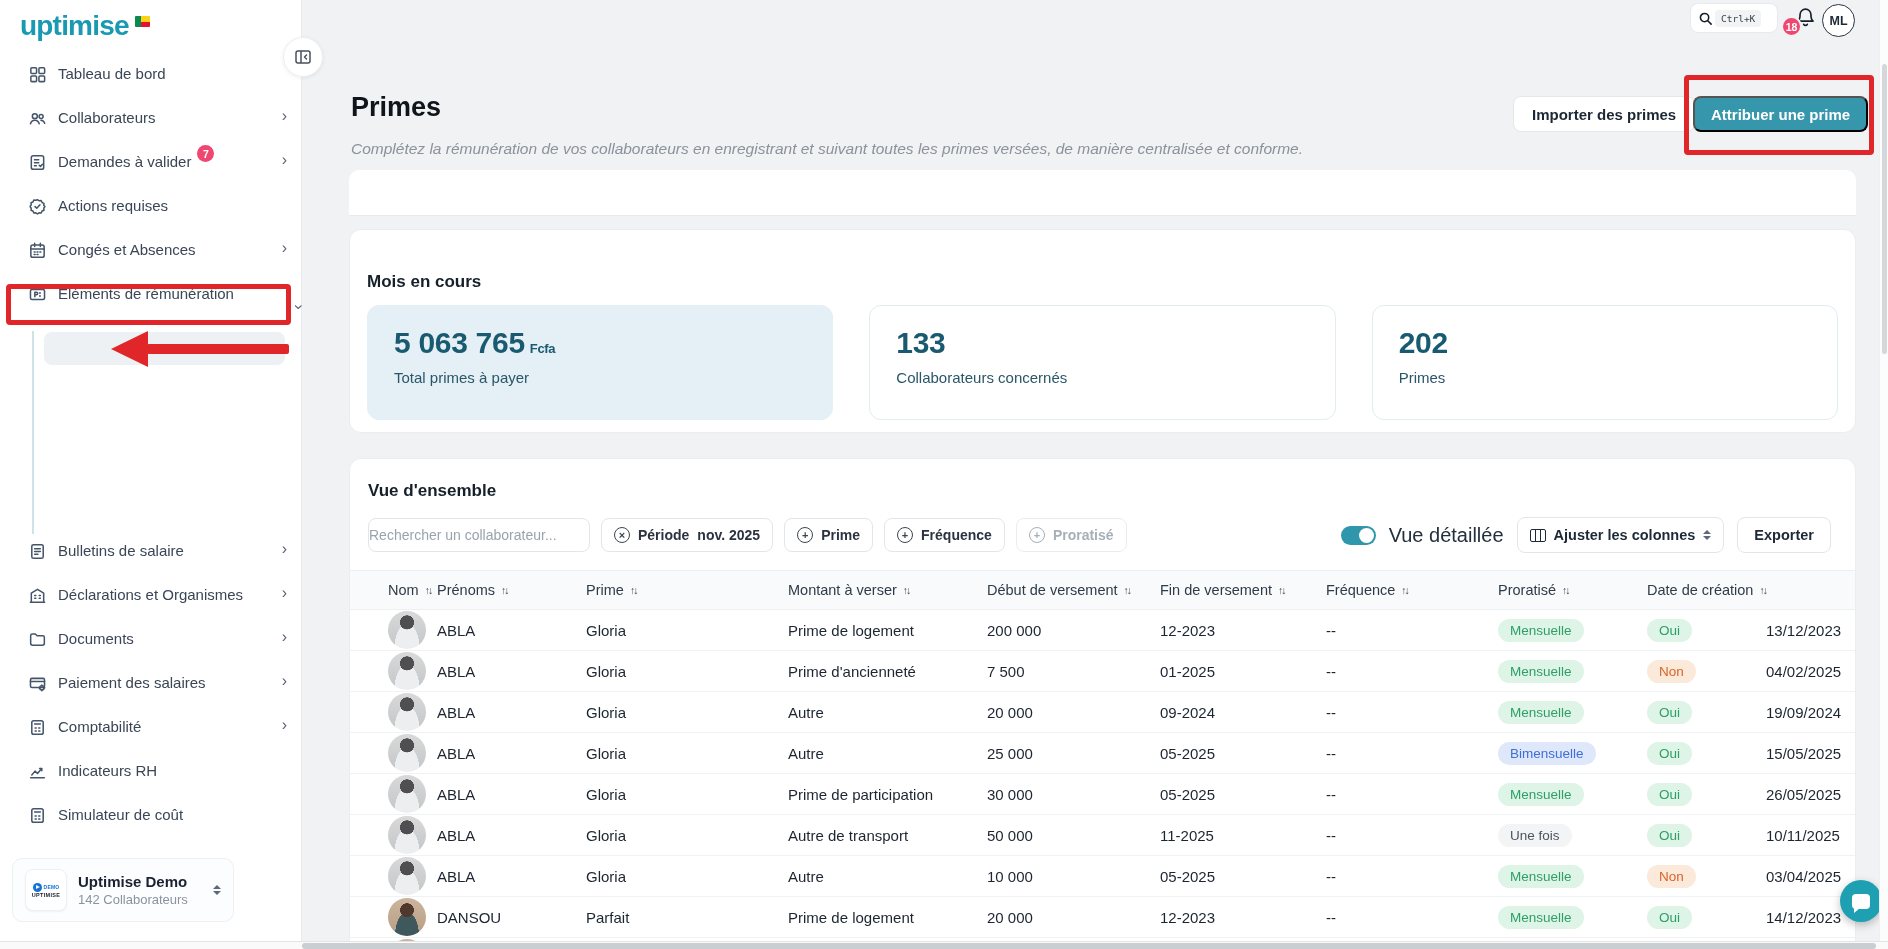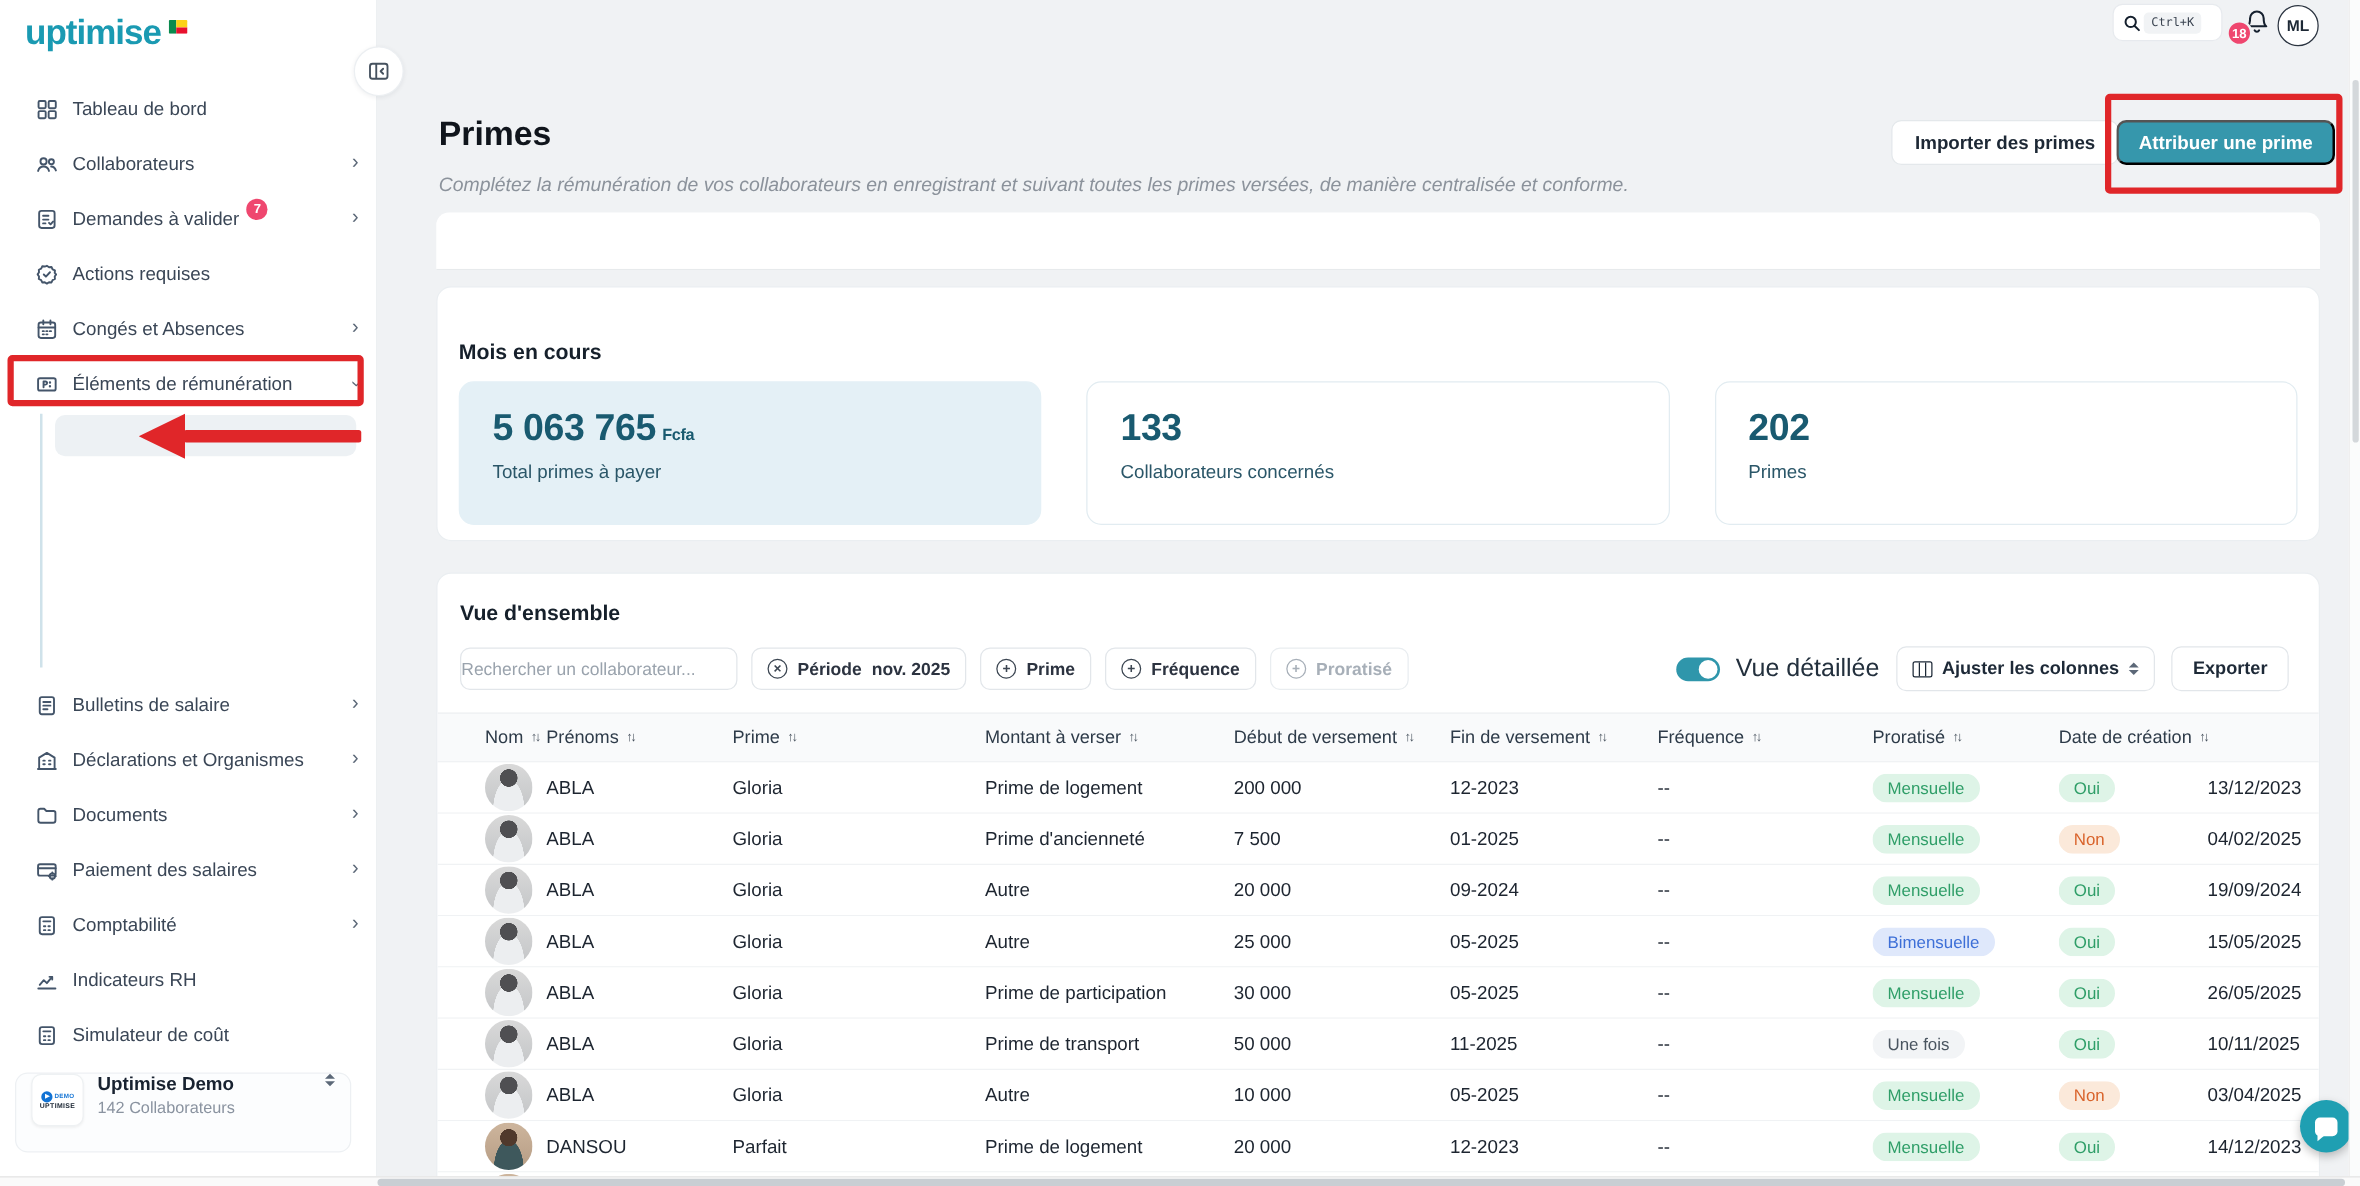--- a/index.html
+++ b/index.html
@@ -11,34 +11,34 @@
   .logo-row { position:absolute; left:20px; top:12px; display:flex; align-items:flex-start; }
   .logo-text { font-size:28px; font-weight:700; color:#1a9ab2; letter-spacing:-0.8px; line-height:1; }
   .logo-flag { width:15px; height:11px; margin:4px 0 0 6px; display:flex; border-radius:1px; overflow:hidden; }
   .logo-flag .g { width:40%; background:#0a8a4e; }
   .logo-flag .yr { width:60%; display:flex; flex-direction:column; }
   .logo-flag .y { flex:1; background:#fcd116; }
   .logo-flag .r { flex:1; background:#e8112d; }
   .collapse-btn { position:absolute; left:283px; top:37px; width:40px; height:40px; border-radius:50%; background:#fff; border:1px solid #eceff2; box-shadow:0 1px 4px rgba(20,30,40,.07); z-index:6; display:flex; align-items:center; justify-content:center; cursor:pointer; }
 
   .nav { position:absolute; left:0; top:65px; right:0; }
-  .nav-item { height:44px; display:flex; align-items:center; padding:0 14px 0 28px; cursor:pointer; }
+  .nav-item { height:44px; display:flex; padding:0 14px 0 28px; cursor:pointer; }
   .nav-icon { width:19px; height:19px; flex:0 0 19px; display:flex; }
   .nav-icon svg { width:19px; height:19px; }
   .nav-label { margin-left:11px; font-size:15px; font-weight:500; color:#3a4656; white-space:nowrap; }
   .nav-badge { margin-left:6px; transform:translateY(-8px); min-width:17px; height:17px; border-radius:9px; background:#ef476f; color:#fff; font-size:10.5px; font-weight:700; display:flex; align-items:center; justify-content:center; padding:0 4px; }
   .nav-chevron { margin-left:auto; font-size:16px; color:#5c6878; line-height:1; transform:translateY(-1px); }
   .nav-chevron.down { transform:rotate(90deg); }
 
   .submenu { position:relative; padding:2px 0 6px 0; }
   .submenu::before { content:""; position:absolute; left:32px; top:2px; bottom:8px; width:1.5px; background:#cfe2ea; }
   .sub-item { margin:1px 16px 1px 44px; height:33px; border-radius:8px; display:flex; align-items:center; padding-left:12px; font-size:15px; color:#3f4c5c; cursor:pointer; white-space:nowrap; }
   .sub-item.active { background:#edf1f4; color:#2d6375; font-weight:500; }
 
-  .company-card { position:absolute; left:12px; top:858px; width:269px; height:64px; background:#fcfdfe; border:1px solid #edf0f3; border-radius:10px; display:flex; padding:0 12px; cursor:pointer; }
+  .company-card { position:absolute; left:12px; top:858px; width:222px; height:64px; background:#fcfdfe; border:1px solid #edf0f3; border-radius:10px; display:flex; align-items:center; padding:0 12px; cursor:pointer; }
   .company-logo { width:42px; height:42px; background:#fff; border:1px solid #eef1f3; border-radius:8px; display:flex; flex-direction:column; align-items:center; justify-content:center; box-shadow:0 1px 2px rgba(0,0,0,.05); }
   .cl-row { display:flex; align-items:center; gap:2px; }
   .cl-play { width:9px; height:9px; border-radius:50%; background:#1273d4; position:relative; }
   .cl-play::after { content:""; position:absolute; left:3.2px; top:2.4px; border-left:4px solid #fff; border-top:2.2px solid transparent; border-bottom:2.2px solid transparent; }
   .cl-t1 { font-size:5px; font-weight:700; color:#1273d4; letter-spacing:.2px; }
   .cl-t2 { font-size:5.5px; font-weight:800; color:#15202e; letter-spacing:.3px; }
   .company-meta { margin-left:11px; }
   .company-name { font-size:15px; font-weight:700; color:#182230; }
   .company-sub { font-size:13px; color:#8a93a0; margin-top:2px; }
   .company-chevrons { margin-left:auto; color:#7b8592; }
@@ -533,21 +533,21 @@
     <div class="td"><span class="badge badge-freq b-green">Mensuelle</span></div>
     <div class="td"><span class="badge badge-pro b-green">Oui</span></div>
     <div class="td">26/05/2025</div>
   </div>
         <div class="grid-row trow">
     <div class="td">
             <span class="avatar-cell av-abla" style="display:block"></span>
           </div>
     <div class="td">ABLA</div>
     <div class="td">Gloria</div>
-    <div class="td">Prime de transport</div>
+    <div class="td">Autre de transport</div>
     <div class="td">50 000</div>
     <div class="td">11-2025</div>
     <div class="td">--</div>
     <div class="td"><span class="badge badge-freq b-gray">Une fois</span></div>
     <div class="td"><span class="badge badge-pro b-green">Oui</span></div>
     <div class="td">10/11/2025</div>
   </div>
         <div class="grid-row trow">
     <div class="td">
             <span class="avatar-cell av-abla" style="display:block"></span>

